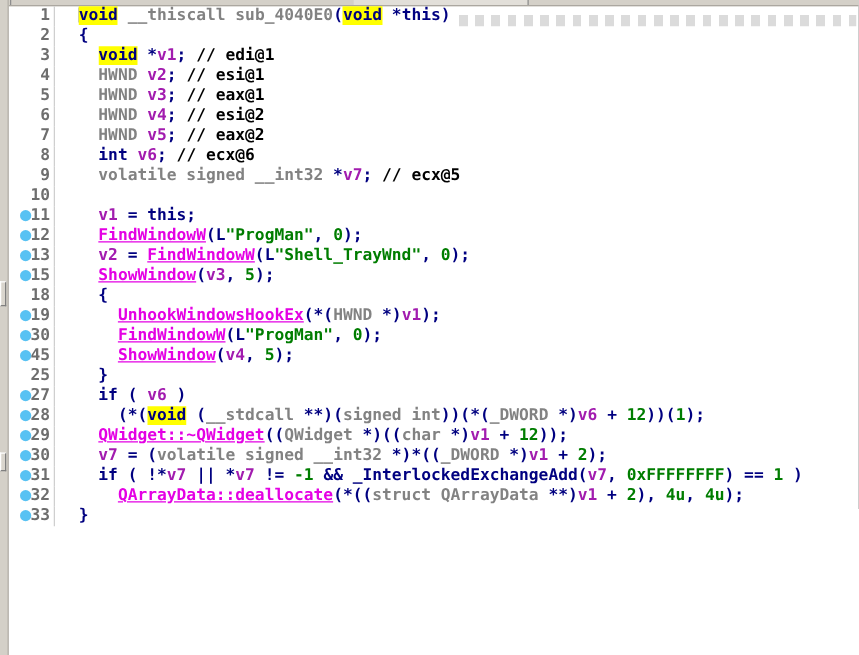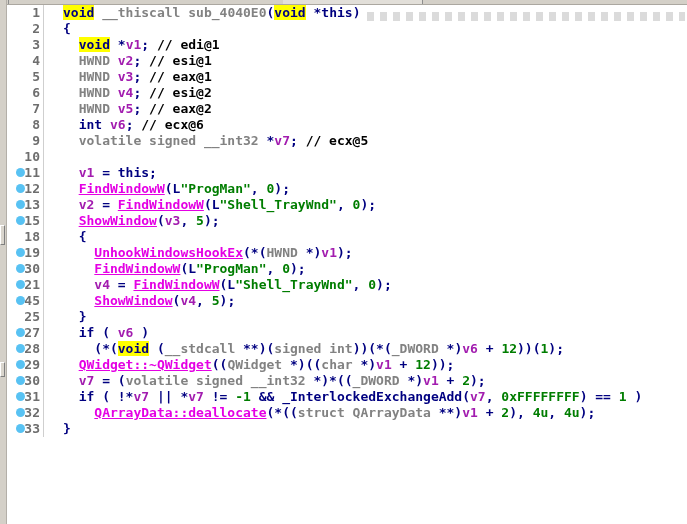--- a/index.html
+++ b/index.html
@@ -145,26 +145,20 @@
           <span class="toks"><span class="t-d">    </span><span class="t-f">UnhookWindowsHookEx</span><span class="t-d">(*(</span><span class="t-t">HWND</span><span class="t-d"> *)</span><span class="t-v">v1</span><span class="t-d">);</span></span>
         </div>
       </div>
       <div class="row">
         <div class="gut"><span class="dot"></span><span class="num">30</span></div>
         <div class="code">
           <span class="toks"><span class="t-d">    </span><span class="t-f">FindWindowW</span><span class="t-d">(L</span><span class="t-s">"ProgMan"</span><span class="t-d">, </span><span class="t-n">0</span><span class="t-d">);</span></span>
         </div>
       </div>
       <div class="row">
-        <div class="gut"><span class="dot"></span><span class="num">21</span></div>
-        <div class="code">
-          <span class="toks"><span class="t-d">    </span><span class="t-v">v4</span><span class="t-d"> = </span><span class="t-f">FindWindowW</span><span class="t-d">(L</span><span class="t-s">"Shell_TrayWnd"</span><span class="t-d">, </span><span class="t-n">0</span><span class="t-d">);</span></span>
-        </div>
-      </div>
-      <div class="row">
         <div class="gut"><span class="dot"></span><span class="num">45</span></div>
         <div class="code">
           <span class="toks"><span class="t-d">    </span><span class="t-f">ShowWindow</span><span class="t-d">(</span><span class="t-v">v4</span><span class="t-d">, </span><span class="t-n">5</span><span class="t-d">);</span></span>
         </div>
       </div>
       <div class="row">
         <div class="gut"><span class="num">25</span></div>
         <div class="code">
           <span class="toks"><span class="t-d">  }</span></span>
         </div>

